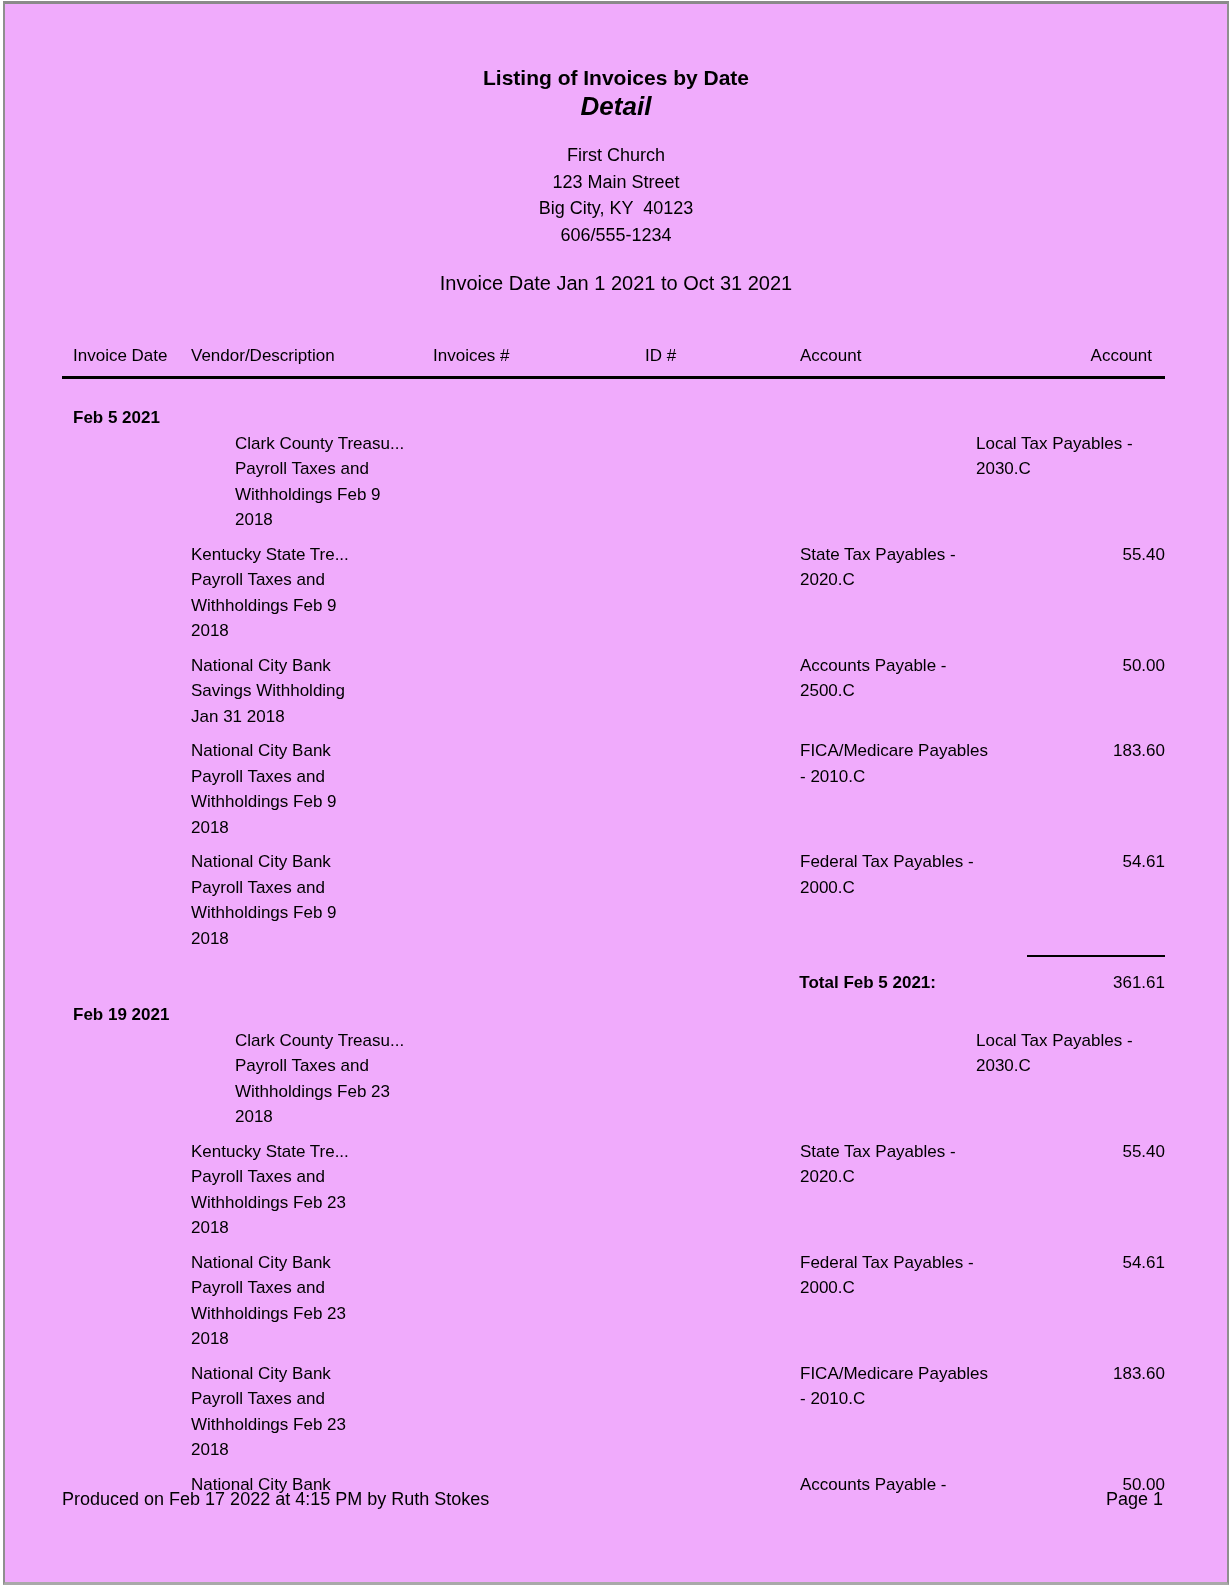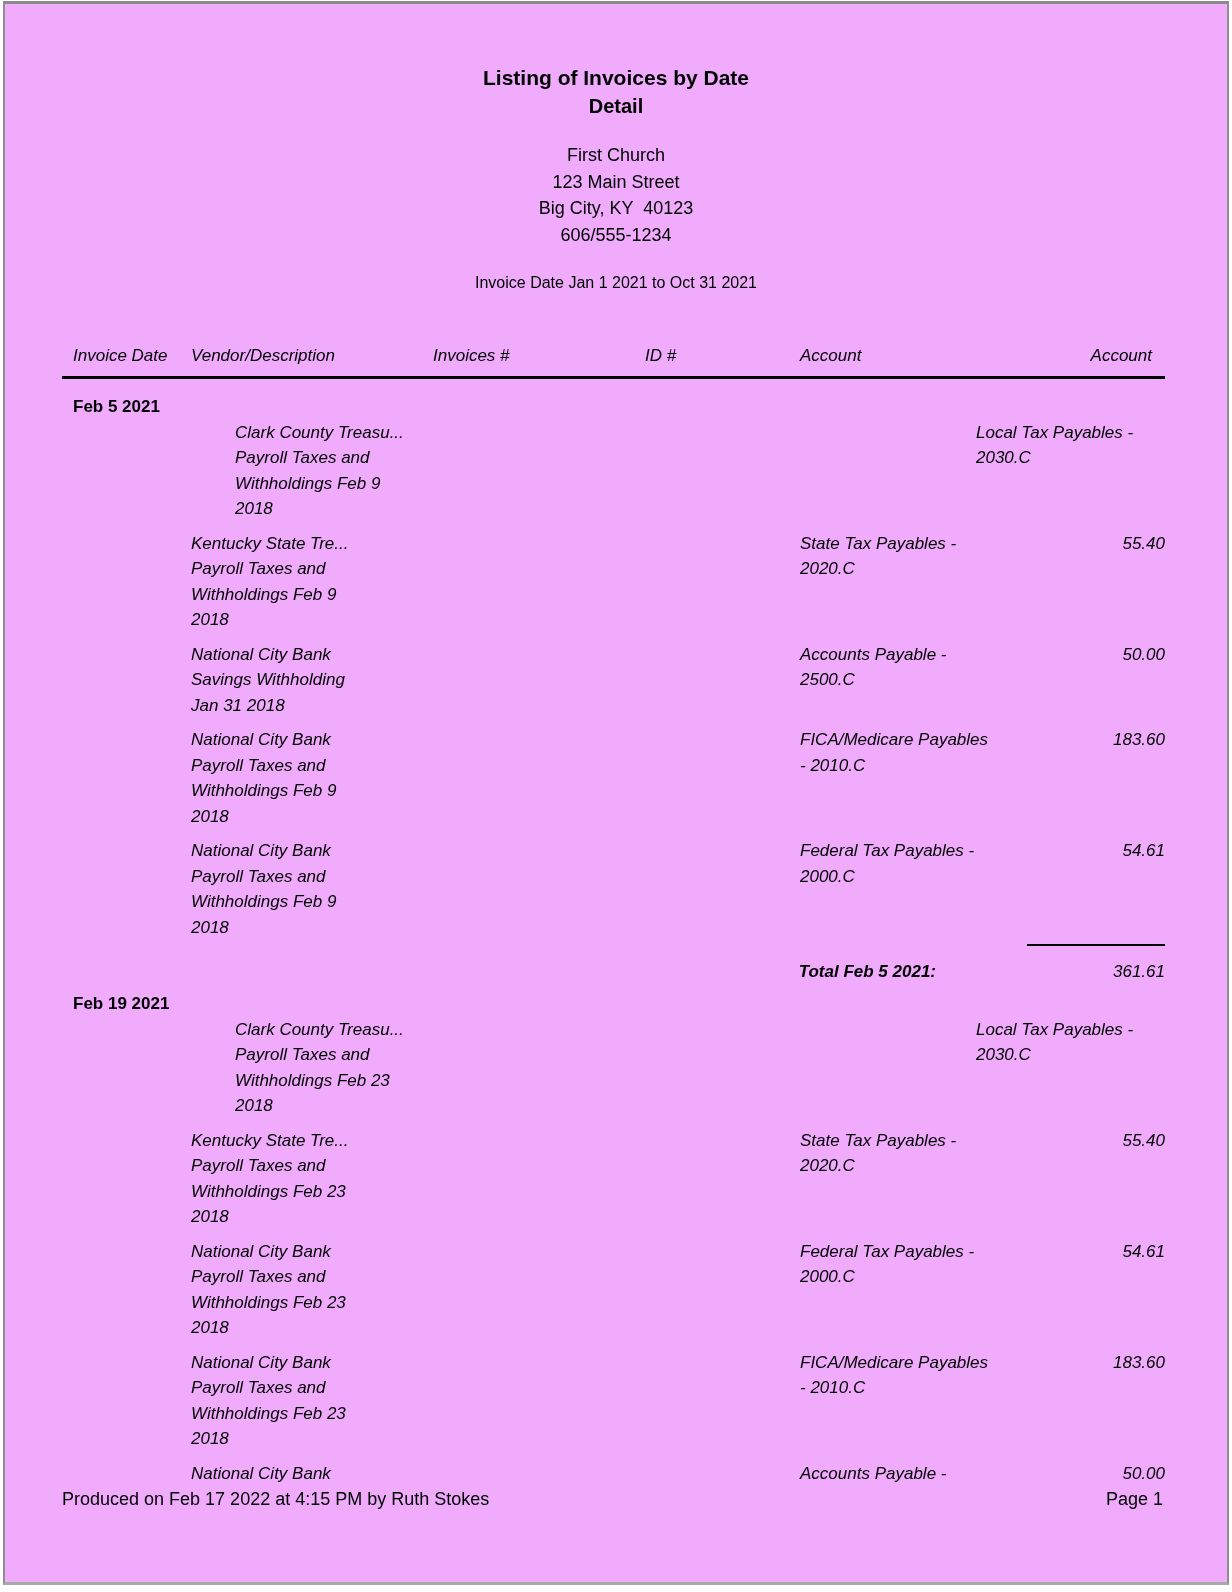--- a/index.html
+++ b/index.html
@@ -25,56 +25,56 @@
     border-bottom: 3px solid #a9a9a9;
   }
   .report-header { text-align: center; }
   .title {
     margin-top: 60px;
     font-size: 21px;
     font-weight: bold;
     line-height: 28px;
   }
   .subtitle {
-    font-size: 20px;
+    font-size: 26px;
     font-weight: bold;
     line-height: 29px;
+    font-style: italic;
   }
   .org-block {
     margin-top: 21px;
     font-size: 18px;
     line-height: 26.5px;
   }
   .pre-space { white-space: pre; }
   .range-line {
     margin-top: 22px;
-    font-size: 16px;
+    font-size: 20px;
     line-height: 26px;
   }
   .report-body {
     margin-left: 57px;
     width: 1103px;
     font-size: 17px;
     line-height: 25.5px;
   }
   .grid-row {
     display: grid;
     grid-template-columns: 129px 242px 212px 155px 227px 138px;
-    font-style: italic;
   }
   .table-head {
     margin-top: 47px;
     line-height: 26px;
     padding-bottom: 7px;
     border-bottom: 3px solid #000000;
   }
   .col-invoice-date-h { padding-left: 11px; }
   .col-balance-h { text-align: right; padding-right: 13px; }
   .group-date {
-    margin-top: 15px;
+    margin-top: 26px;
     padding-left: 11px;
     font-weight: bold;
     line-height: 25.5px;
   }
   .group-date.second { margin-top: 6px; }
   .inv-row { margin-top: 9px; }
   .inv-row.first { margin-top: 0; gap: 44px; }
   .vendor-name { white-space: nowrap; }
   .vendor-desc { max-width: 160px; }
   .cell-account { max-width: 195px; }

